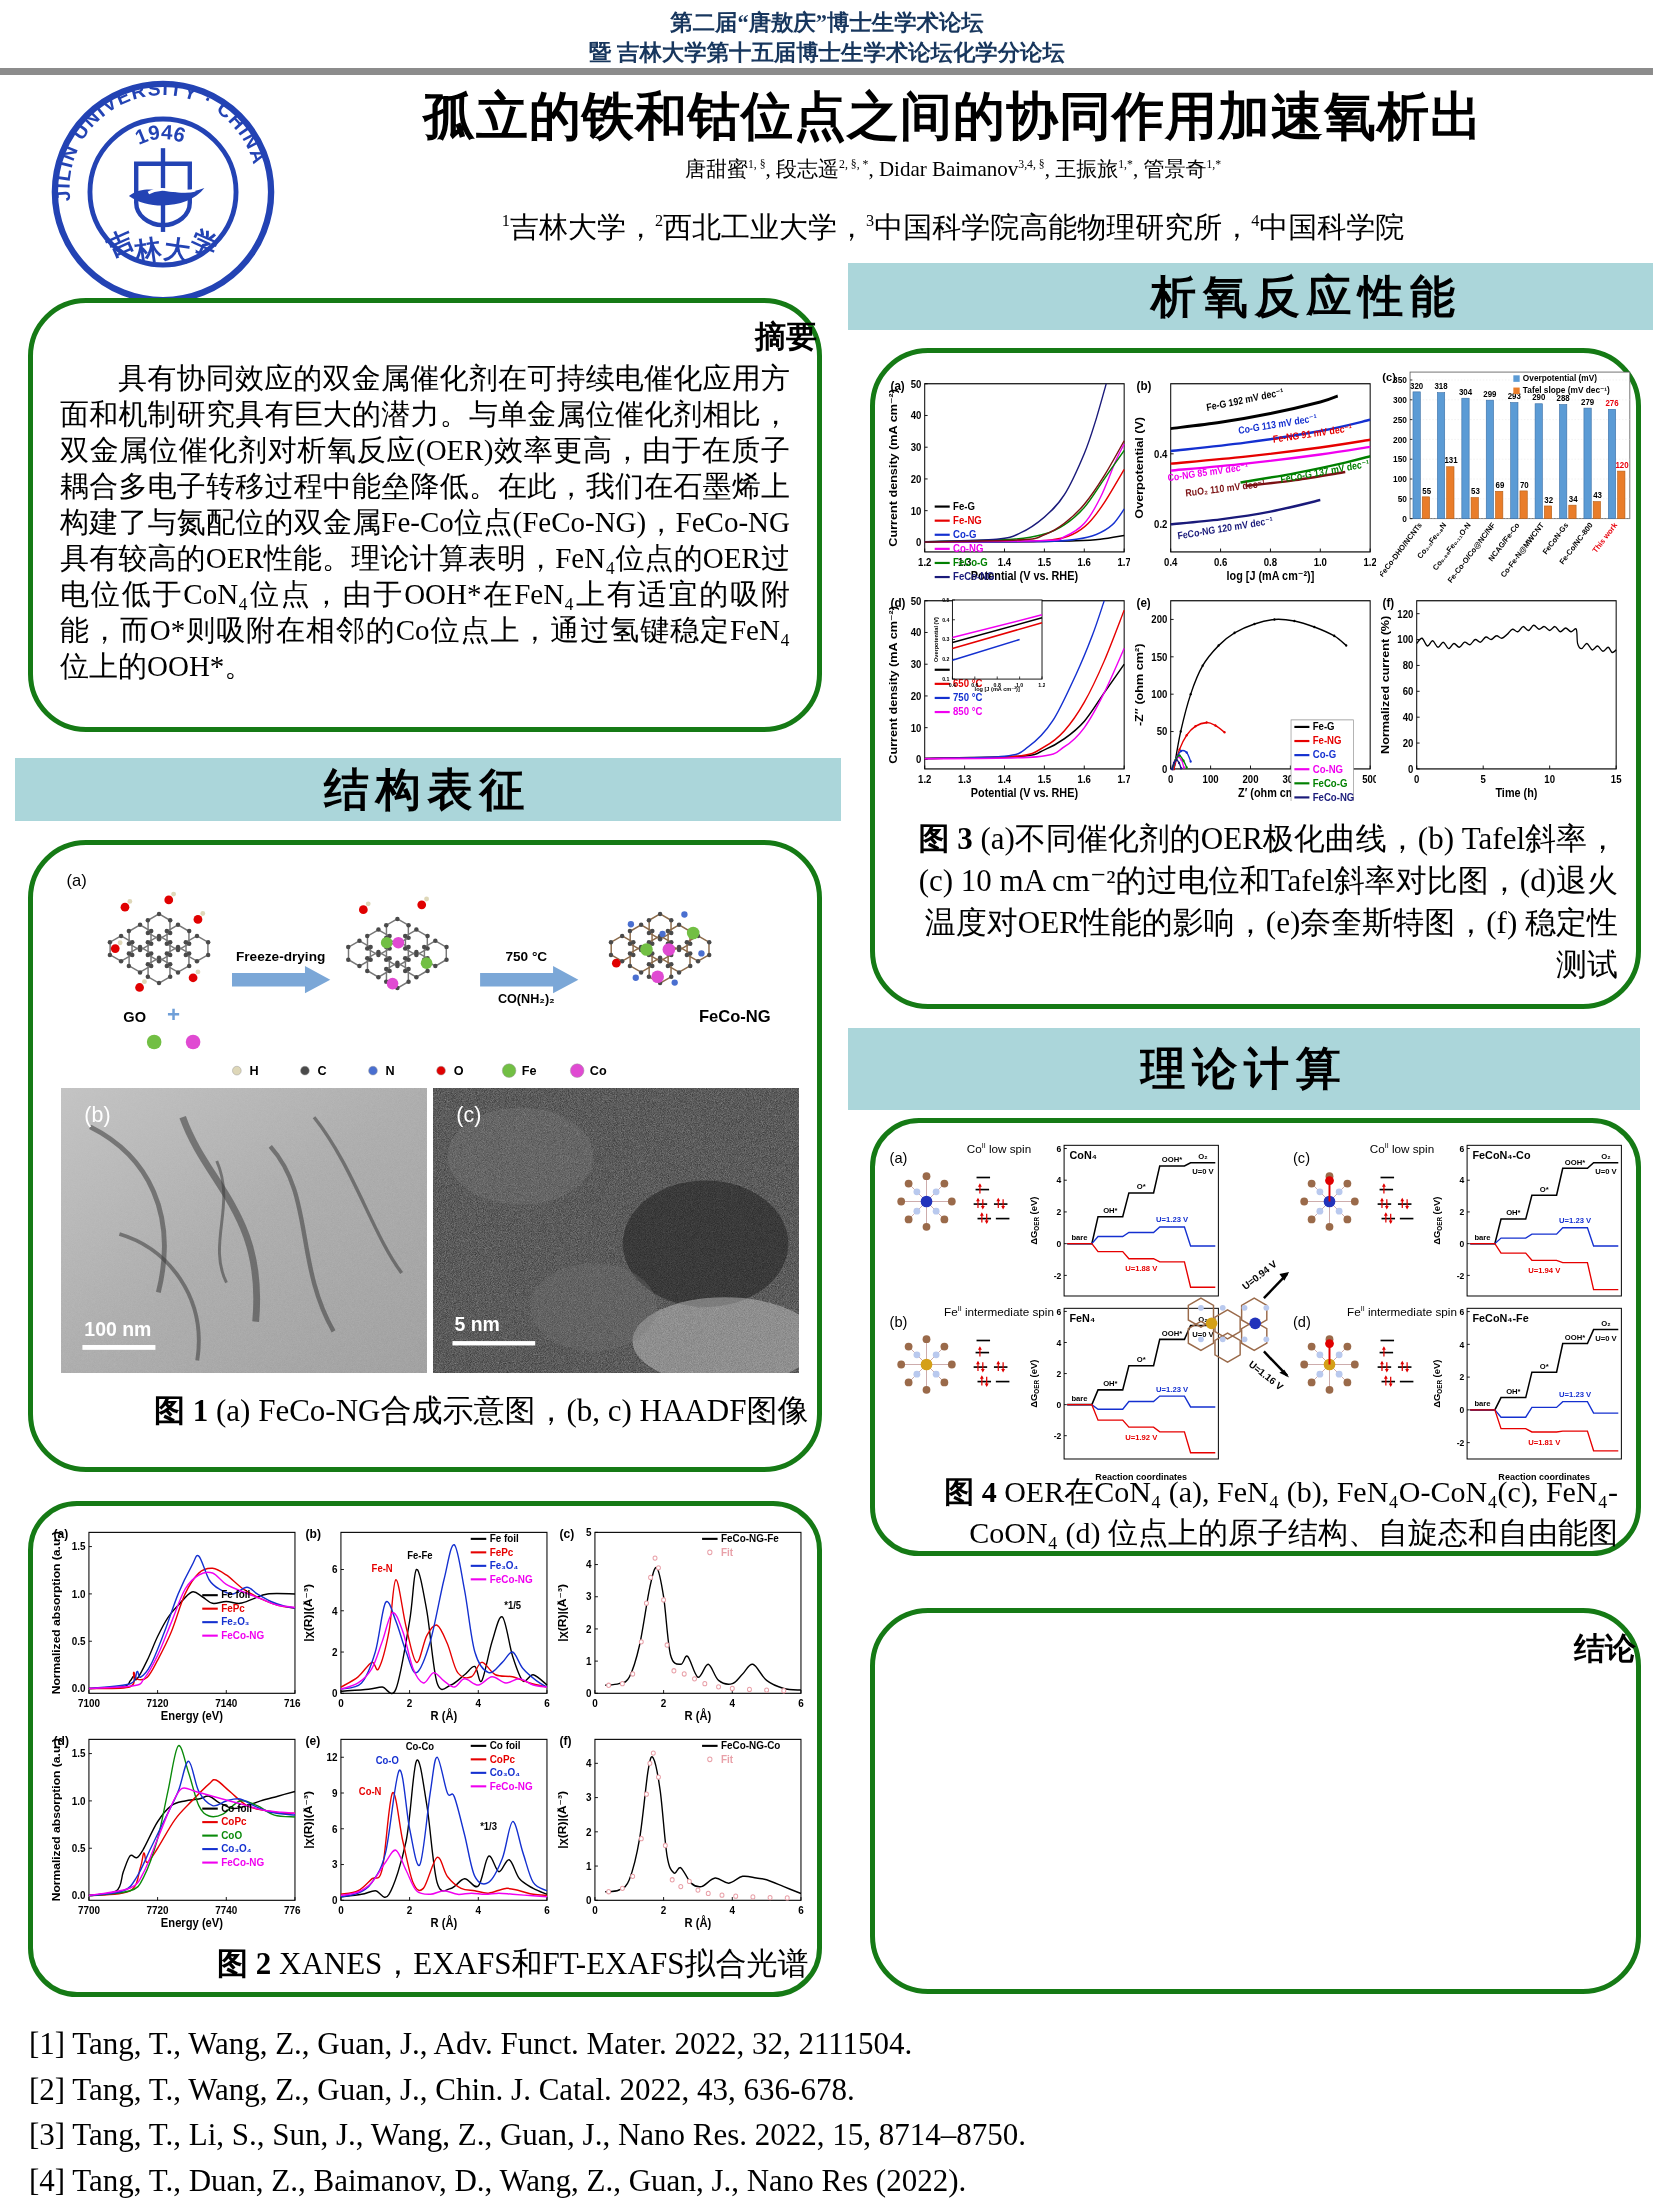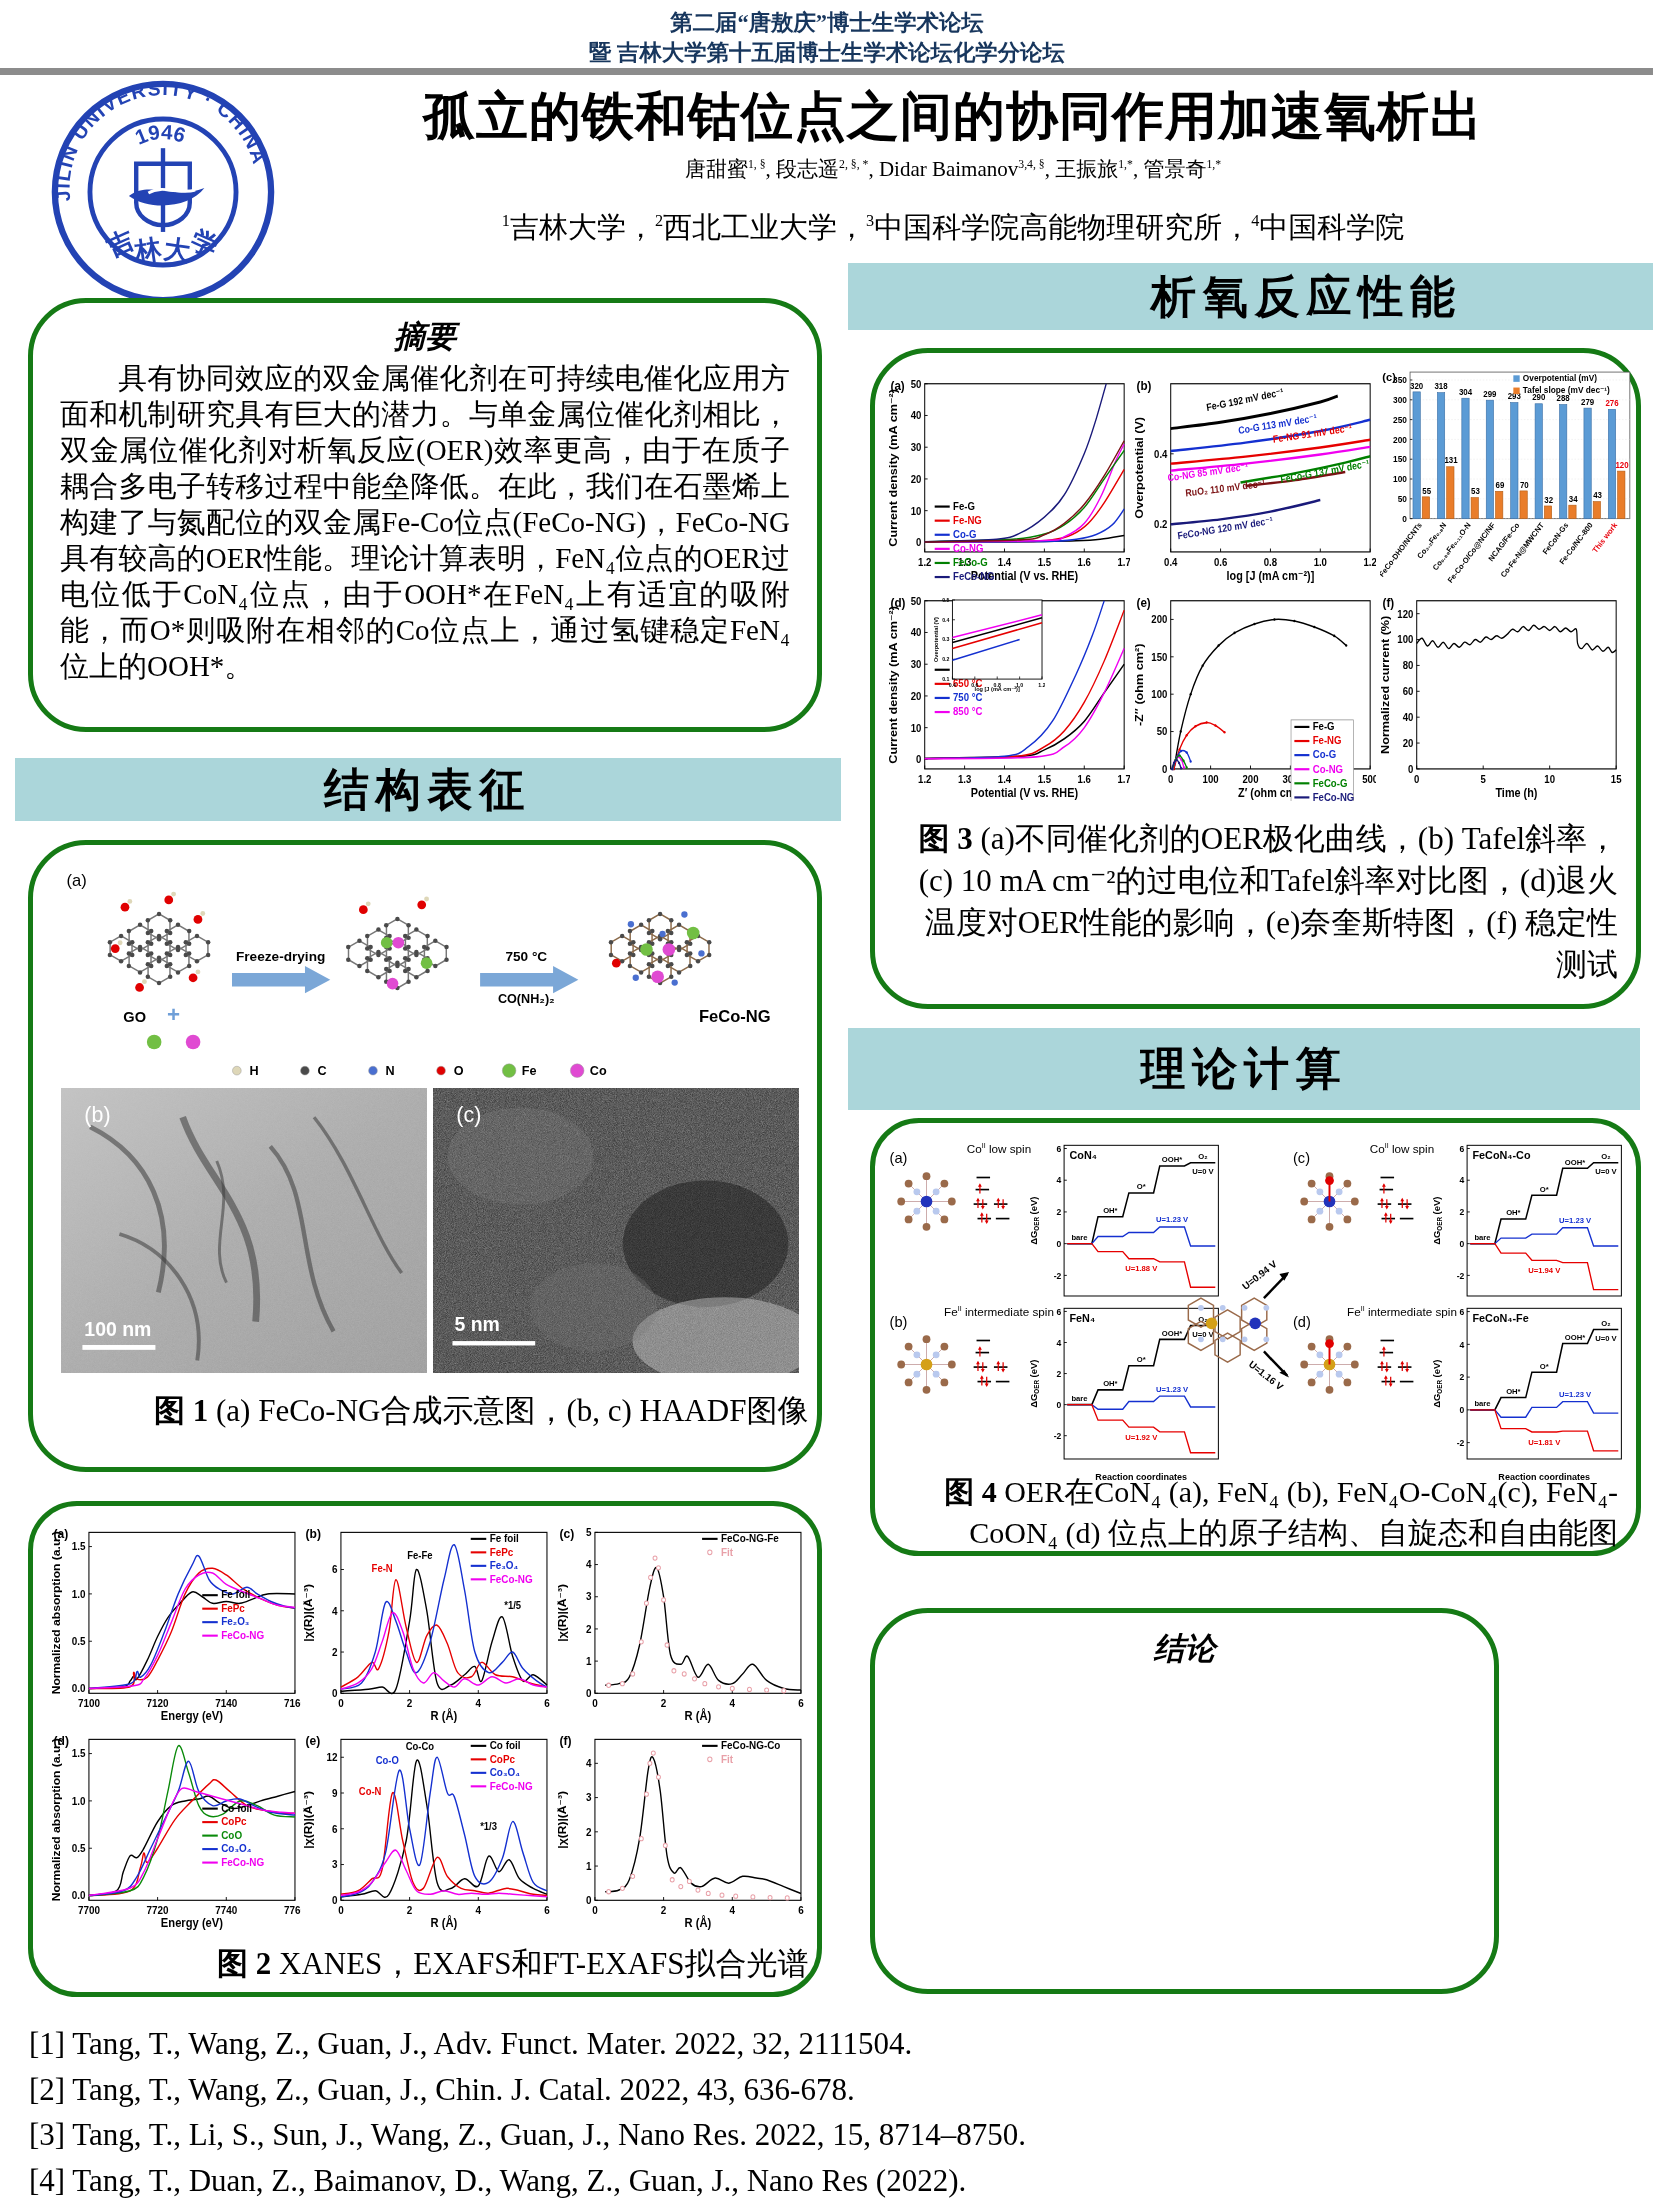--- a/index.html
+++ b/index.html
@@ -13,21 +13,21 @@
   .ptitle{text-align:center;font-weight:700;font-size:52px;letter-spacing:1px;}
   .authors{text-align:center;font-size:21px;}
   .authors sup{font-size:0.56em;}
   .affils{text-align:center;font-size:29px;}
   .affils sup{font-size:0.56em;}
   
   .banner{background:#abd6da;text-align:center;font-family:"Liberation Sans","DejaVu Sans",sans-serif;
           font-weight:700;font-size:45px;letter-spacing:6.8px;display:flex;align-items:center;justify-content:center;}
   
   .gbox{border:5.3px solid #157a15;border-radius:58px;background:#fff;box-sizing:border-box;}
-  .boxtitle{text-align:center;font-weight:700;font-size:31px;font-style:italic;}
+  .boxtitle{text-align:right;font-weight:700;font-size:31px;}
   .bodytext{font-size:29px;line-height:1.24;text-align:justify;text-indent:2em;}
   .cap{text-align:right;font-size:31px;line-height:1.35;}
   .cap b{font-weight:700;}
   
   .chart{position:absolute;}
   .chart svg{width:100%;height:100%;display:block;}
   .refs{font-size:31px;line-height:1.47;}
   .refline{white-space:nowrap;}
 </style>
 </head>
@@ -1363,18 +1363,18 @@
           <circle cx="205" cy="205" r="6" fill="#b9c9ee"></circle>
           <path d="M200,120 L248,70" stroke="#000" stroke-width="5"></path>
           <path d="M252,66 l-20,4 10,14 z" fill="#000"></path>
           <text x="195" y="78" font-family="Liberation Sans, DejaVu Sans, sans-serif" font-size="20" fill="#000" text-anchor="middle" font-weight="bold" transform="rotate(-38 195 78)">U=0.94 V</text>
           <path d="M200,230 L248,280" stroke="#000" stroke-width="5"></path>
           <path d="M252,284 l-10,-16 -10,6 z" fill="#000"></path>
           <text x="200" y="285" font-family="Liberation Sans, DejaVu Sans, sans-serif" font-size="20" fill="#000" text-anchor="middle" font-weight="bold" transform="rotate(38 200 285)">U=1.16 V</text>
         </svg></div>
     </div>
 
-  <div class="abs gbox" style="left:870px;top:1608px;width:629px;height:386px;">
+  <div class="abs gbox" style="left:870px;top:1608px;width:771px;height:386px;">
     <div class="boxtitle" style="margin-top:14.6px;">结论</div>
   </div>
 
 </div>
 
 
 </body></html>

